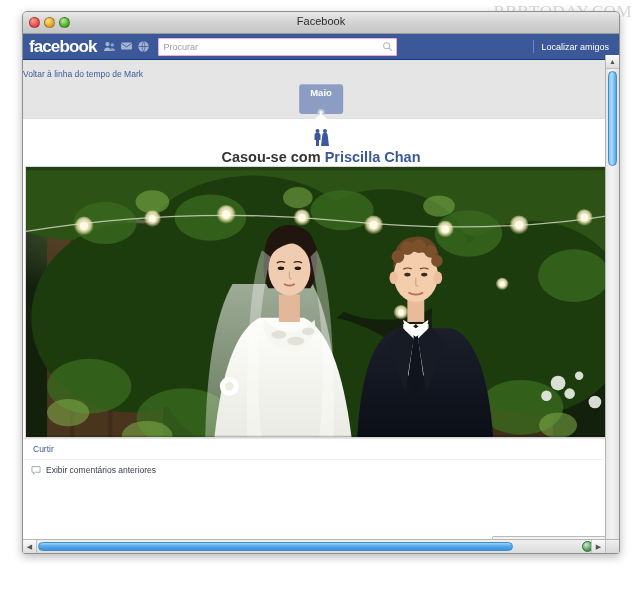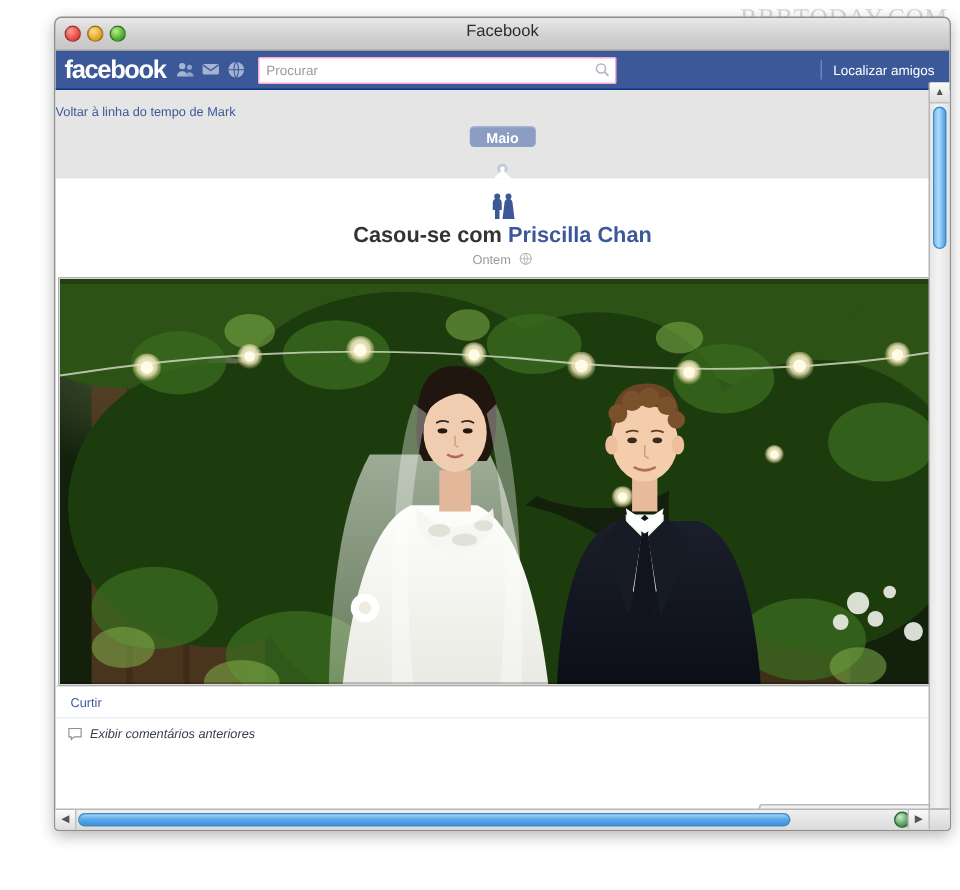--- a/index.html
+++ b/index.html
@@ -37,21 +37,20 @@
     position: absolute;
     left: 22px;
     top: 11px;
     width: 596px;
     height: 541px;
     border: 1px solid #8e8e8e;
     border-radius: 5px 5px 3px 3px;
     box-shadow: 0 3px 10px rgba(0,0,0,0.28);
     background: #dcdcdc;
     overflow: hidden;
-    margin-left: 14px;
   }
 
   .titlebar {
     position: relative;
     height: 21px;
     background: linear-gradient(to bottom, #e8e8e8 0%, #d3d3d3 50%, #c6c6c6 100%);
     border-bottom: 1px solid #9a9a9a;
   }
   .traffic {
     position: absolute;
@@ -179,21 +178,21 @@
   }
   .month-pill {
     position: absolute;
     left: 50%;
     transform: translateX(-50%);
     top: 24px;
     background: #8b9dc3;
     color: #ffffff;
     font-size: 9.5px;
     font-weight: bold;
-    padding: 3px 11px 0;
+    padding: 3px 11px 16px;
     border-radius: 3px;
     box-shadow: inset 0 1px 0 rgba(255,255,255,0.22);
   }
   .month-dot {
     position: absolute;
     left: 50%;
     transform: translateX(-50%);
     top: 49px;
     width: 7px; height: 7px;
     border-radius: 50%;
@@ -449,27 +448,20 @@
             <path d="M9 14c0-3.2 2.7-5.2 6-5.2s6 2 6 5.2v10h-3v12h-6V24H9z" fill="#3b5998"></path>
             <circle cx="30" cy="6" r="4" fill="#3b5998"></circle>
             <path d="M30 9c3.3 0 5.4 2.3 5.4 5.6L38 36H22l2.6-21.4C24.6 11.3 26.7 9 30 9z" fill="#3b5998"></path>
           </svg>
 
           <div class="story-headline">
             <span>Casou-se com</span>
             <span class="name">Priscilla Chan</span>
           </div>
 
-          <div class="story-meta">
-            <span>Ontem</span>
-            <svg class="globe-icon" viewBox="0 0 16 16">
-              <circle cx="8" cy="8" r="6.6" fill="none" stroke="#9a9a9a" stroke-width="1.3"></circle>
-              <path d="M1.4 8h13.2M8 1.4c2.5 2.6 2.5 10.6 0 13.2M8 1.4c-2.5 2.6-2.5 10.6 0 13.2" fill="none" stroke="#9a9a9a" stroke-width="1.1"></path>
-            </svg>
-          </div>
 
           <div class="photo-wrap">
             <svg width="100%" height="272" viewBox="0 0 560 272" preserveAspectRatio="xMidYMid slice">
               <defs>
                 <radialGradient id="bulb" cx="50%" cy="45%" r="55%">
                   <stop offset="0%" stop-color="#fffdf0"></stop>
                   <stop offset="60%" stop-color="#f4e9bd" stop-opacity="0.85"></stop>
                   <stop offset="100%" stop-color="#e8d99a" stop-opacity="0"></stop>
                 </radialGradient>
                 <linearGradient id="veilg" x1="0" y1="0" x2="0" y2="1">
@@ -647,21 +639,21 @@
               <rect width="560" height="272" fill="none"></rect>
               <rect x="0" y="0" width="560" height="10" fill="#000000" opacity="0.22"></rect>
               <rect x="0" y="262" width="560" height="10" fill="#000000" opacity="0.22"></rect>
             </svg>
           </div>
 
           <div class="story-actions">
             <div class="act-row first">
               <span>Curtir</span>
             </div>
-            <div class="act-row" style="border-bottom:none;font-style:italic;">
+            <div class="act-row" style="border-bottom:none;">
               <svg class="act-icon" viewBox="0 0 16 16">
                 <path d="M1.5 2.6h13v9h-7.4L4 14.4v-2.8H1.5z" fill="none" stroke="#6d7580" stroke-width="1.2"></path>
               </svg>
               <span>Exibir comentários anteriores</span>
             </div>
           </div>
         </div>
 
         <div class="chatbar">
           <svg class="chat-person" viewBox="0 0 10 14">

